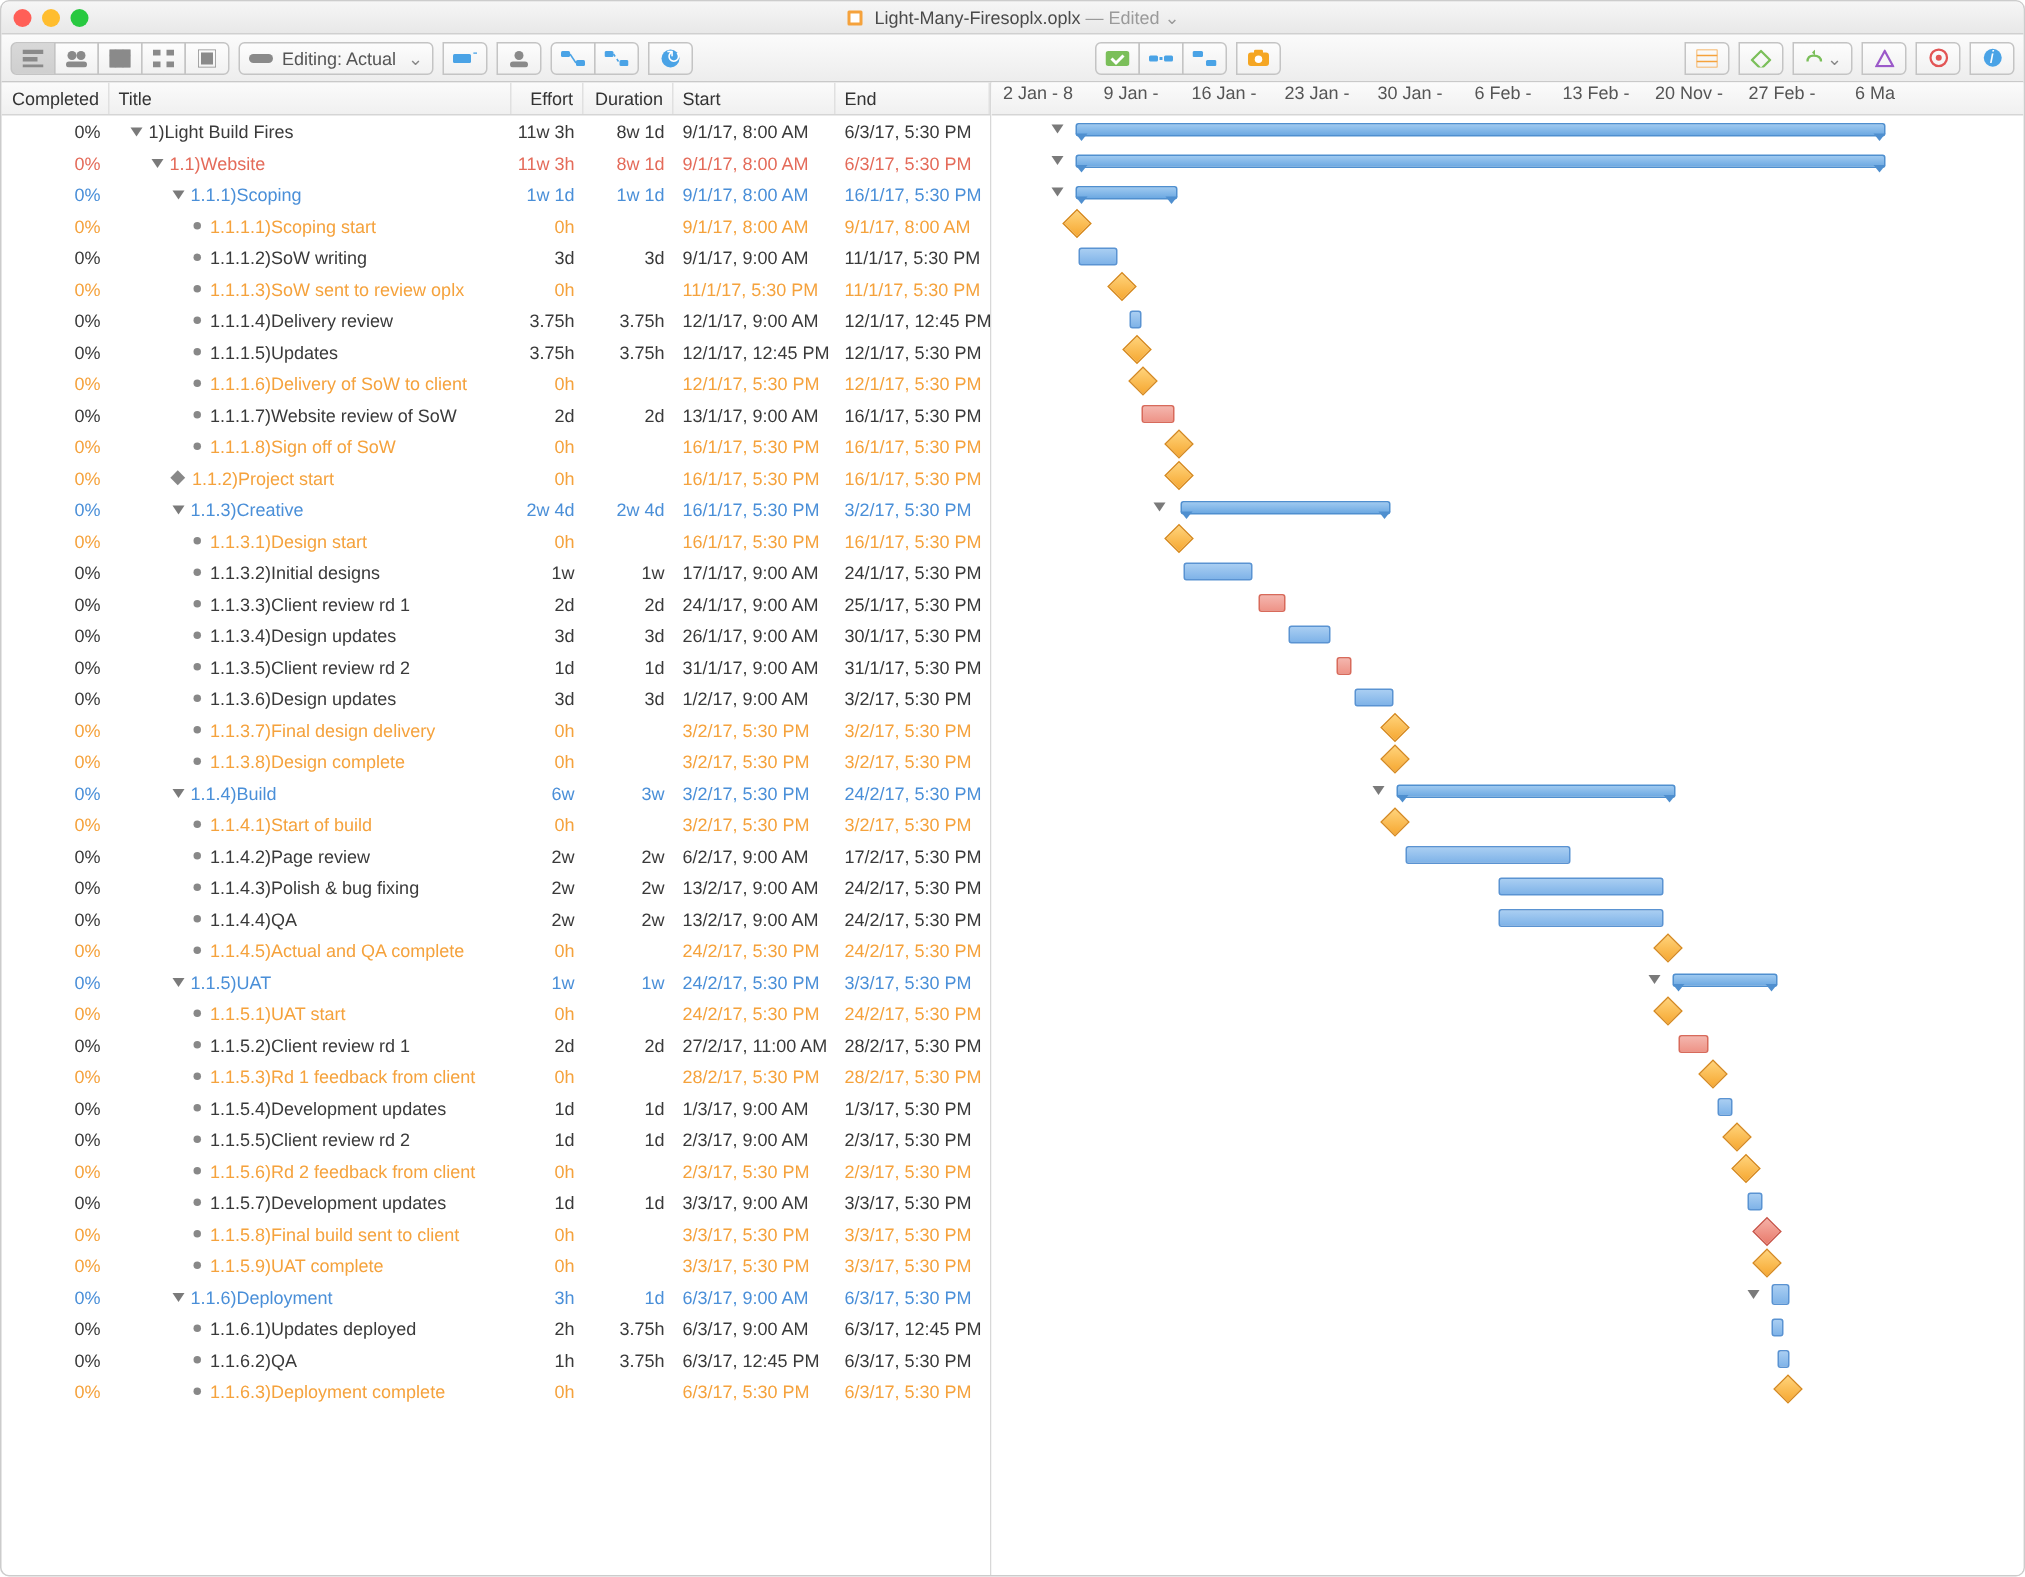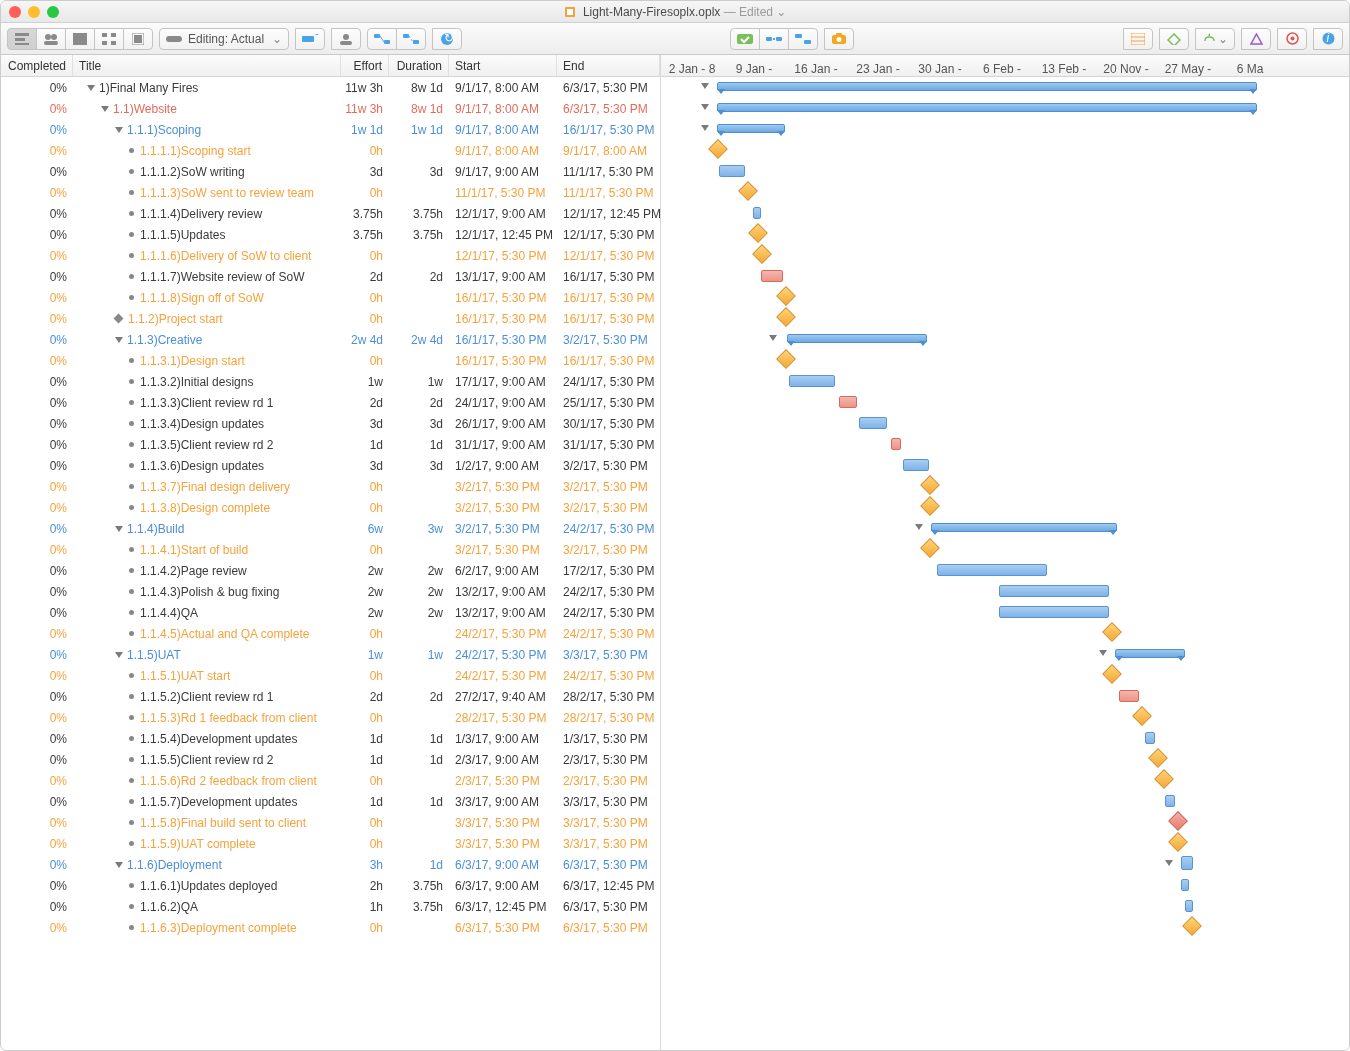--- a/index.html
+++ b/index.html
@@ -52,21 +52,21 @@
 .row .c-eff,.row .c-dur{justify-content:flex-end;}
 .tri{ display:inline-block; width:0; height:0; border-left:4px solid transparent; border-right:4px solid transparent; border-top:6px solid #7a7a7a; margin-right:4px;}
 .dotb{ width:5px; height:5px; background:#888; border-radius:50%; display:inline-block; margin-right:6px;}
 .dia{ width:7px; height:7px; background:#888; transform:rotate(45deg); display:inline-block; margin-right:6px;}
 .clr-red{color:#e46b5a;}
 .clr-blue{color:#4a8fd8;}
 .clr-orange{color:#f5a23c;}
 .indent{display:inline-block;}
 
 
-.ghdr{height:22px; border-bottom:1px solid #d5d5d5; background:linear-gradient(#fbfbfb,#f0f0f0); display:flex; align-items:flex-end; font-size:11px; color:#555; overflow:hidden;}
+.ghdr{height:22px; border-bottom:1px solid #d5d5d5; background:linear-gradient(#fbfbfb,#f0f0f0); display:flex; align-items:flex-start; font-size:11px; color:#555; overflow:hidden;}
 .gcol{width:62px; text-align:center; flex:0 0 62px;}
 .gbody{position:relative;}
 .grow{position:relative; height:21px;}
 .gbar{position:absolute; top:4px; height:12px; border-radius:2px;}
 .bar-blue{ background:linear-gradient(#a9cef2,#7fb3e8); border:1px solid #5a93d2;}
 .bar-red{ background:linear-gradient(#f4b6ae,#ee9488); border:1px solid #d86a5b;}
 .sumbar{ top:5px; height:9px; background:linear-gradient(#9ec9f0,#6da9e2); border:1px solid #4f8fcf;}
 .sumbar::before,.sumbar::after{content:"";position:absolute;bottom:-4px;width:0;height:0;border-left:4px solid transparent;border-right:4px solid transparent;border-top:5px solid #4f8fcf;}
 .sumbar::before{left:-1px;} .sumbar::after{right:-1px;}
 .gdiam{position:absolute; top:2px; width:14px; height:14px; transform:rotate(45deg); background:linear-gradient(135deg,#ffd37a,#f6a832); border:1px solid #d78a1e;}
@@ -273,21 +273,21 @@
       <div class="c-start">Start</div>
       <div class="c-end">End</div>
     </div>
     <div id="outline-body">
         <div class="row">
           <div class="c-comp ">0%</div>
           <div class="c-title ">
             <span class="indent" style="width: 14px;"></span>
             <span class="tri"></span>
             <span>1)  </span>
-            <span>Final Many Fires</span>
+            <span>Light Build Fires</span>
           </div>
           <div class="c-eff ">11w 3h</div>
           <div class="c-dur ">8w 1d</div>
           <div class="c-start ">9/1/17, 8:00 AM</div>
           <div class="c-end ">6/3/17, 5:30 PM</div>
         </div>
         <div class="row">
           <div class="c-comp clr-red">0%</div>
           <div class="c-title clr-red">
             <span class="indent" style="width: 28px;"></span>
@@ -338,21 +338,21 @@
           <div class="c-dur ">3d</div>
           <div class="c-start ">9/1/17, 9:00 AM</div>
           <div class="c-end ">11/1/17, 5:30 PM</div>
         </div>
         <div class="row">
           <div class="c-comp clr-orange">0%</div>
           <div class="c-title clr-orange">
             <span class="indent" style="width: 56px;"></span>
             <span class="dotb"></span>
             <span>1.1.1.3)  </span>
-            <span>SoW sent to review team</span>
+            <span>SoW sent to review oplx</span>
           </div>
           <div class="c-eff clr-orange">0h</div>
           <div class="c-dur clr-orange"></div>
           <div class="c-start clr-orange">11/1/17, 5:30 PM</div>
           <div class="c-end clr-orange">11/1/17, 5:30 PM</div>
         </div>
         <div class="row">
           <div class="c-comp ">0%</div>
           <div class="c-title ">
             <span class="indent" style="width: 56px;"></span>
@@ -654,21 +654,21 @@
         <div class="row">
           <div class="c-comp ">0%</div>
           <div class="c-title ">
             <span class="indent" style="width: 56px;"></span>
             <span class="dotb"></span>
             <span>1.1.5.2)  </span>
             <span>Client review rd 1</span>
           </div>
           <div class="c-eff ">2d</div>
           <div class="c-dur ">2d</div>
-          <div class="c-start ">27/2/17, 9:40 AM</div>
+          <div class="c-start ">27/2/17, 11:00 AM</div>
           <div class="c-end ">28/2/17, 5:30 PM</div>
         </div>
         <div class="row">
           <div class="c-comp clr-orange">0%</div>
           <div class="c-title clr-orange">
             <span class="indent" style="width: 56px;"></span>
             <span class="dotb"></span>
             <span>1.1.5.3)  </span>
             <span>Rd 1 feedback from client</span>
           </div>
@@ -812,21 +812,21 @@
   <div class="gantt">
     <div class="ghdr" id="gantt-hdr">
         <div class="gcol">2 Jan - 8</div>
         <div class="gcol">9 Jan -</div>
         <div class="gcol">16 Jan -</div>
         <div class="gcol">23 Jan -</div>
         <div class="gcol">30 Jan -</div>
         <div class="gcol">6 Feb -</div>
         <div class="gcol">13 Feb -</div>
         <div class="gcol">20 Nov -</div>
-        <div class="gcol">27 May -</div>
+        <div class="gcol">27 Feb -</div>
         <div class="gcol">6 Ma</div>
       </div>
     <div class="gbody" id="gantt-body">
         <div class="grow">
           <div class="gtri" style="left: 40px;"></div>
           <div class="gbar sumbar" style="left: 56px; width: 540px;"></div>
         </div>
         <div class="grow">
           <div class="gtri" style="left: 40px;"></div>
           <div class="gbar sumbar" style="left: 56px; width: 540px;"></div>

